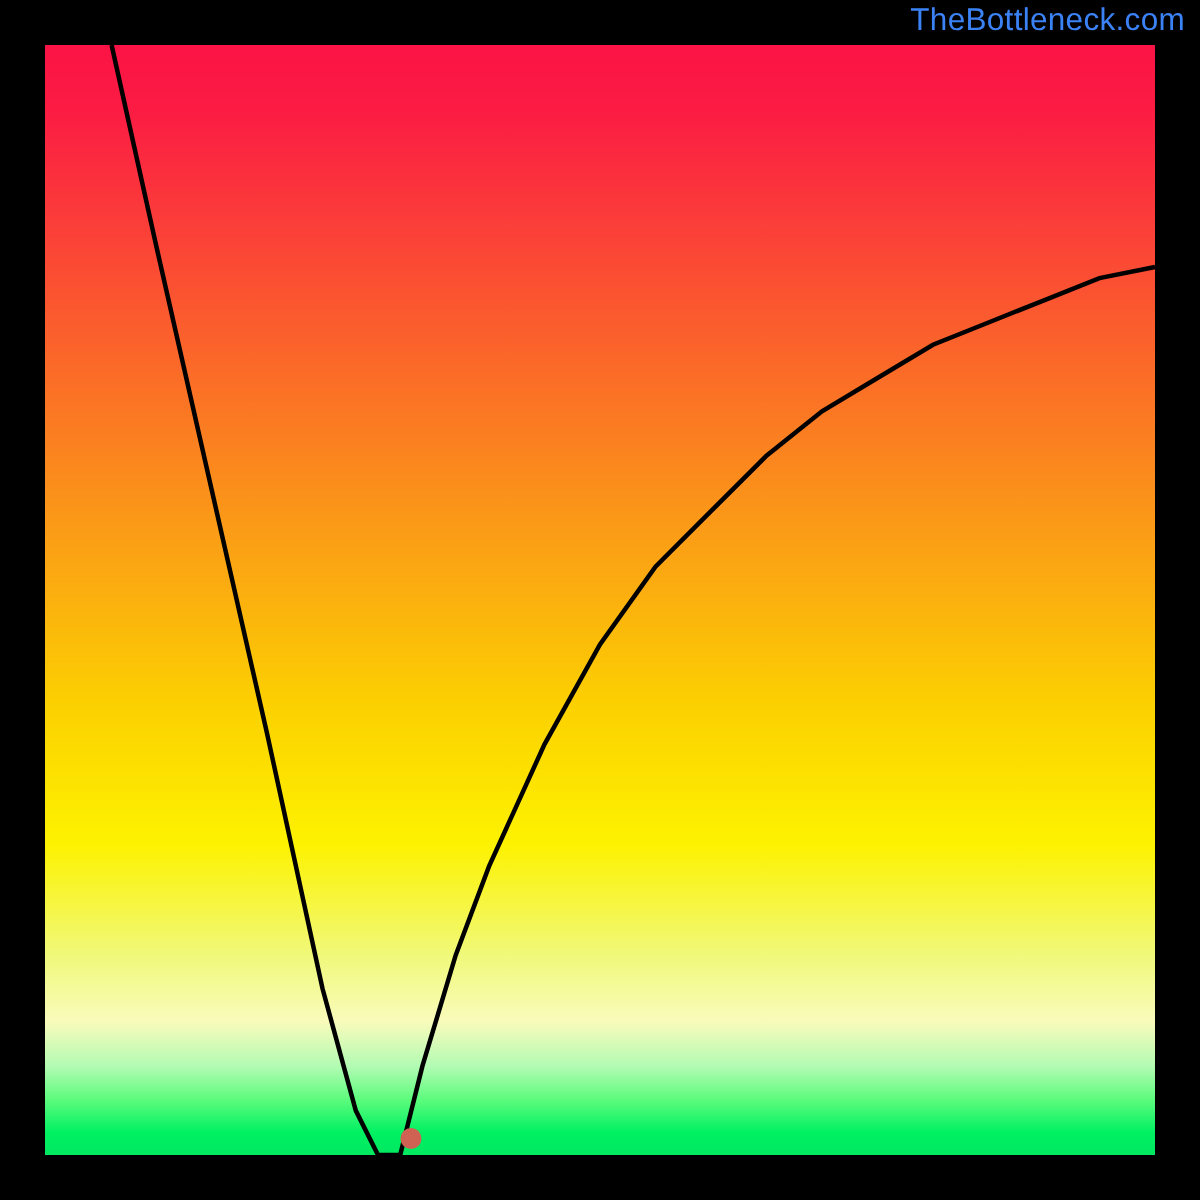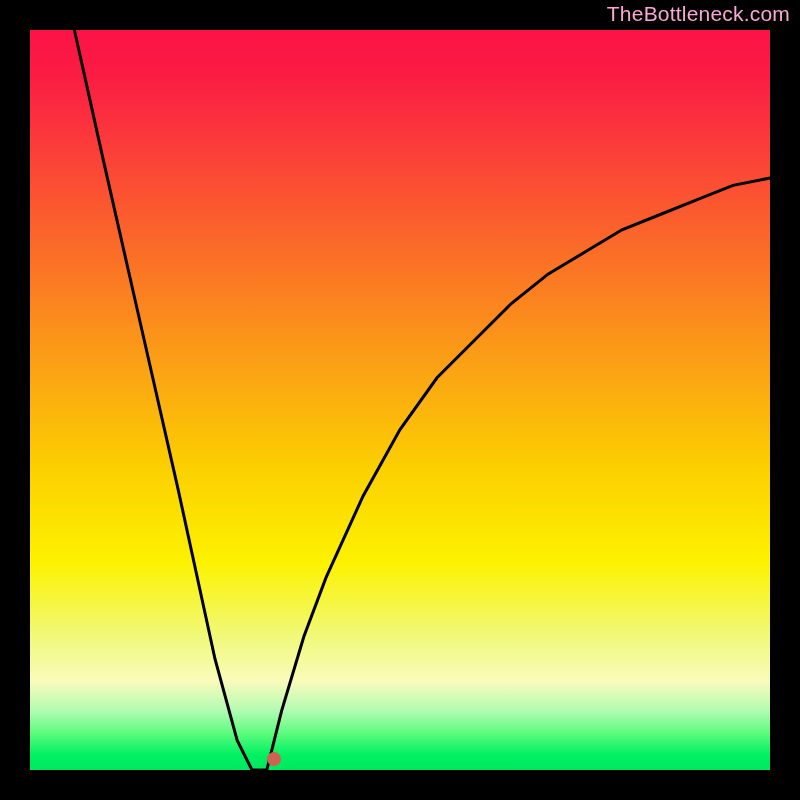--- a/index.html
+++ b/index.html
@@ -14,21 +14,21 @@
   .frame {
     position: relative;
     width: 800px;
     height: 800px;
     background: #000;
   }
   .attribution {
     position: absolute;
     top: 2px;
     right: 10px;
-    color: #f9a8d4;
+    color: #3b82f6;
     font-size: 21px;
     font-weight: 500;
     letter-spacing: 0.2px;
   }
   .plot {
     position: absolute;
     left: 30px;
     top: 30px;
     width: 740px;
     height: 740px;

